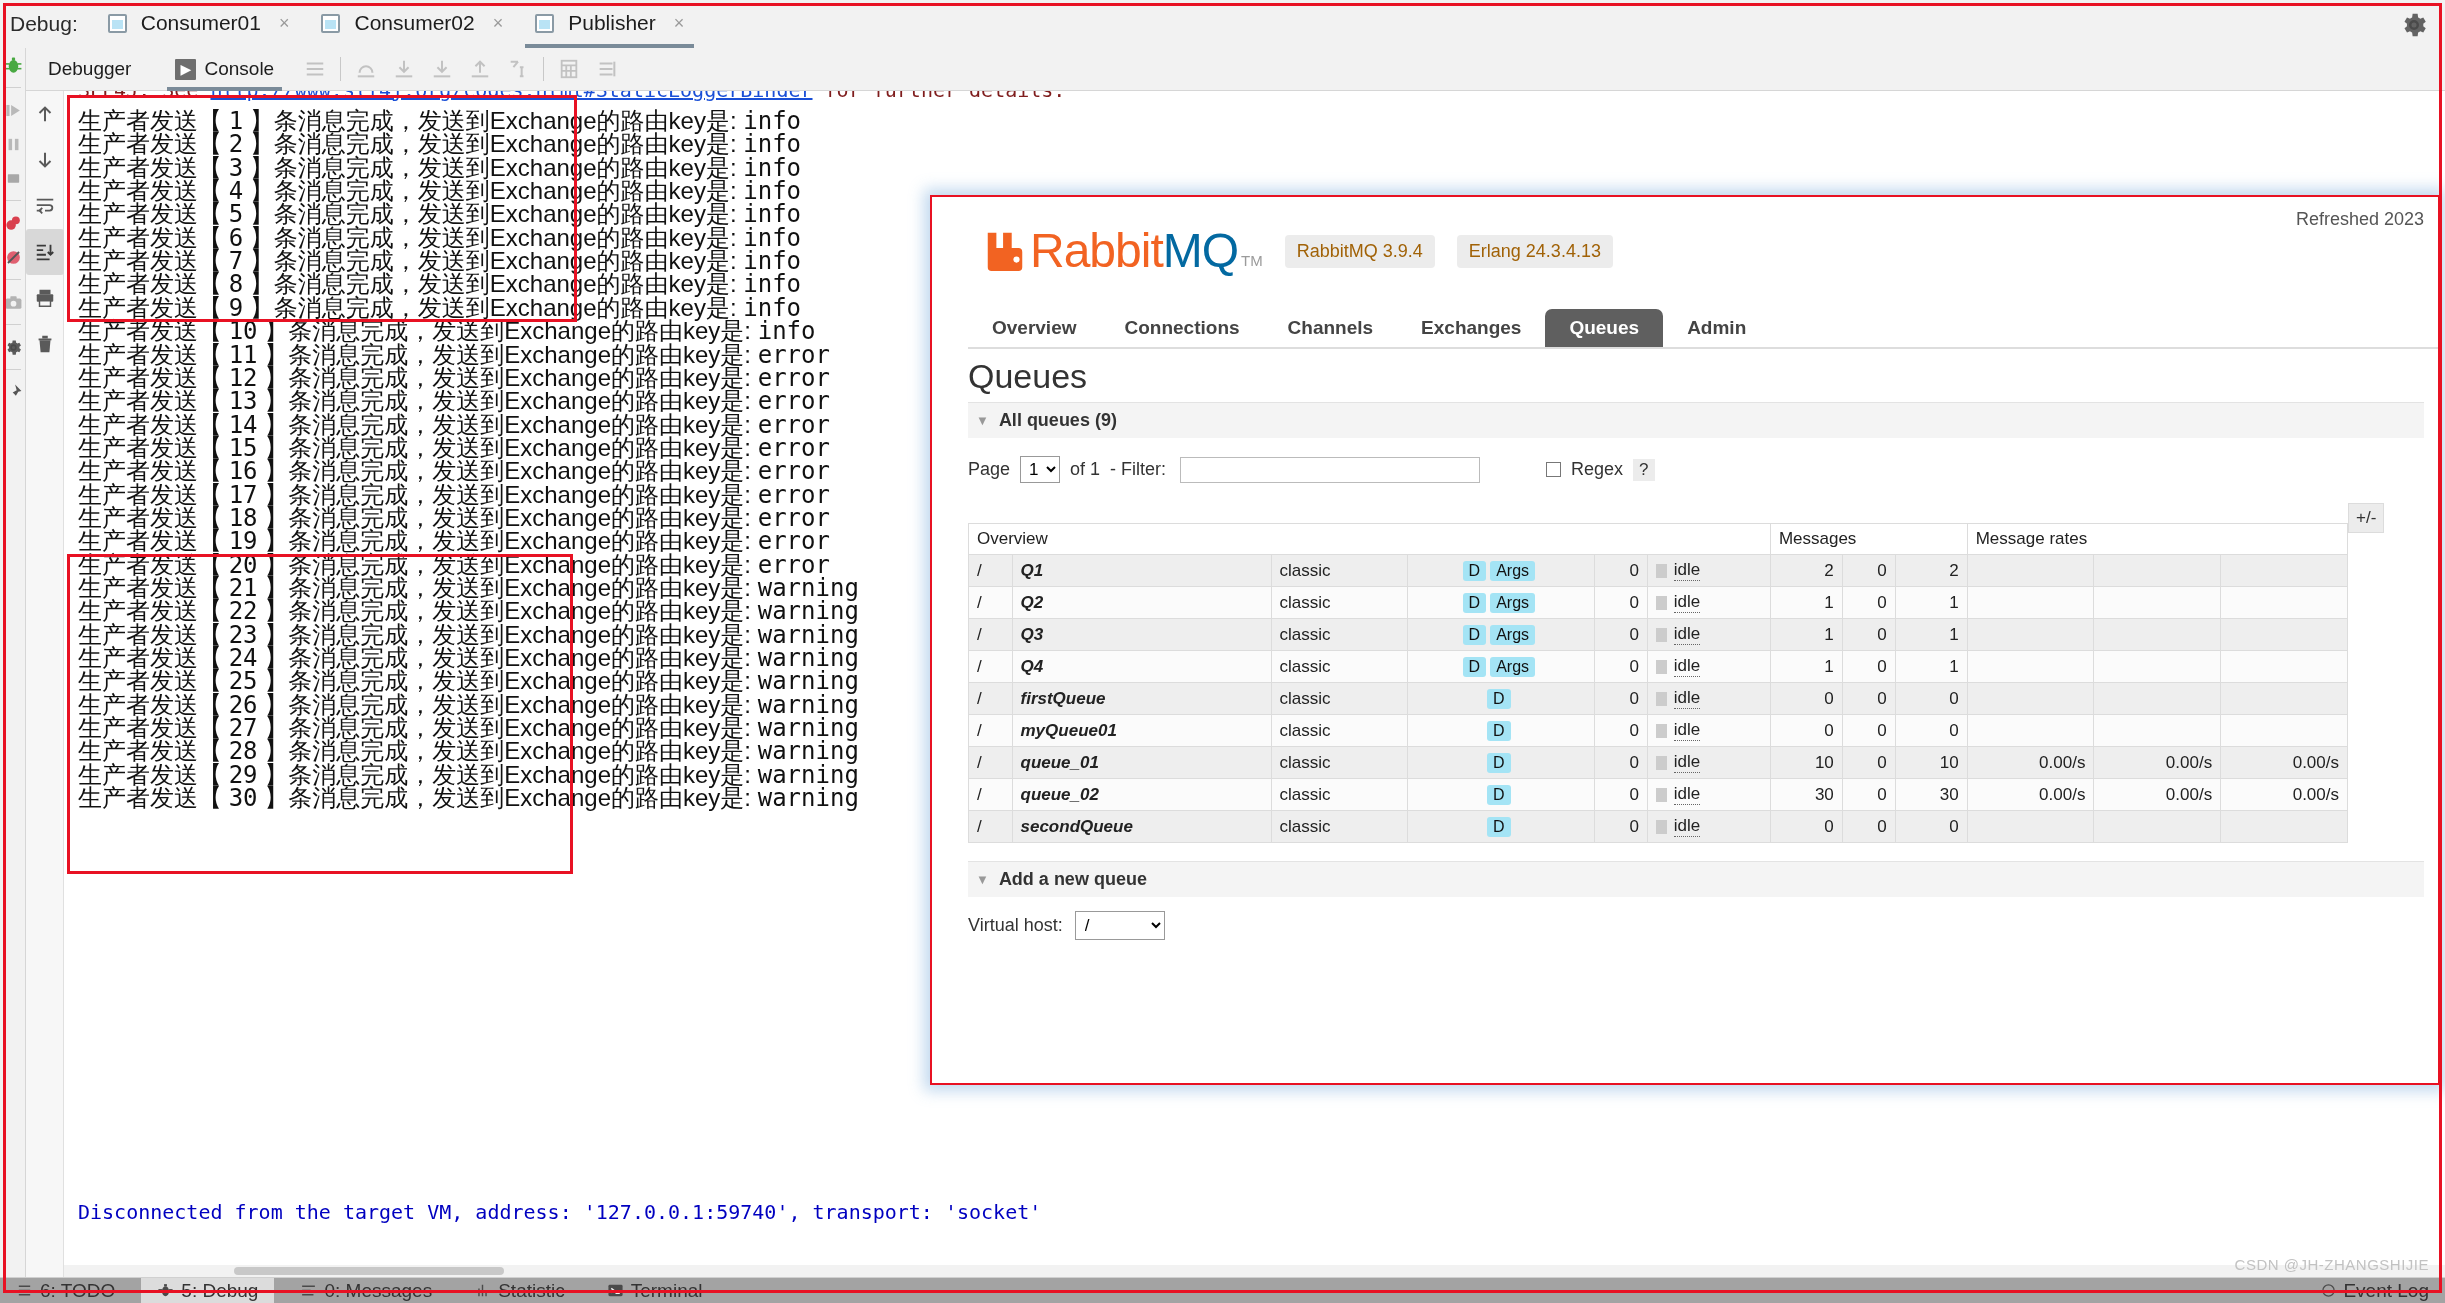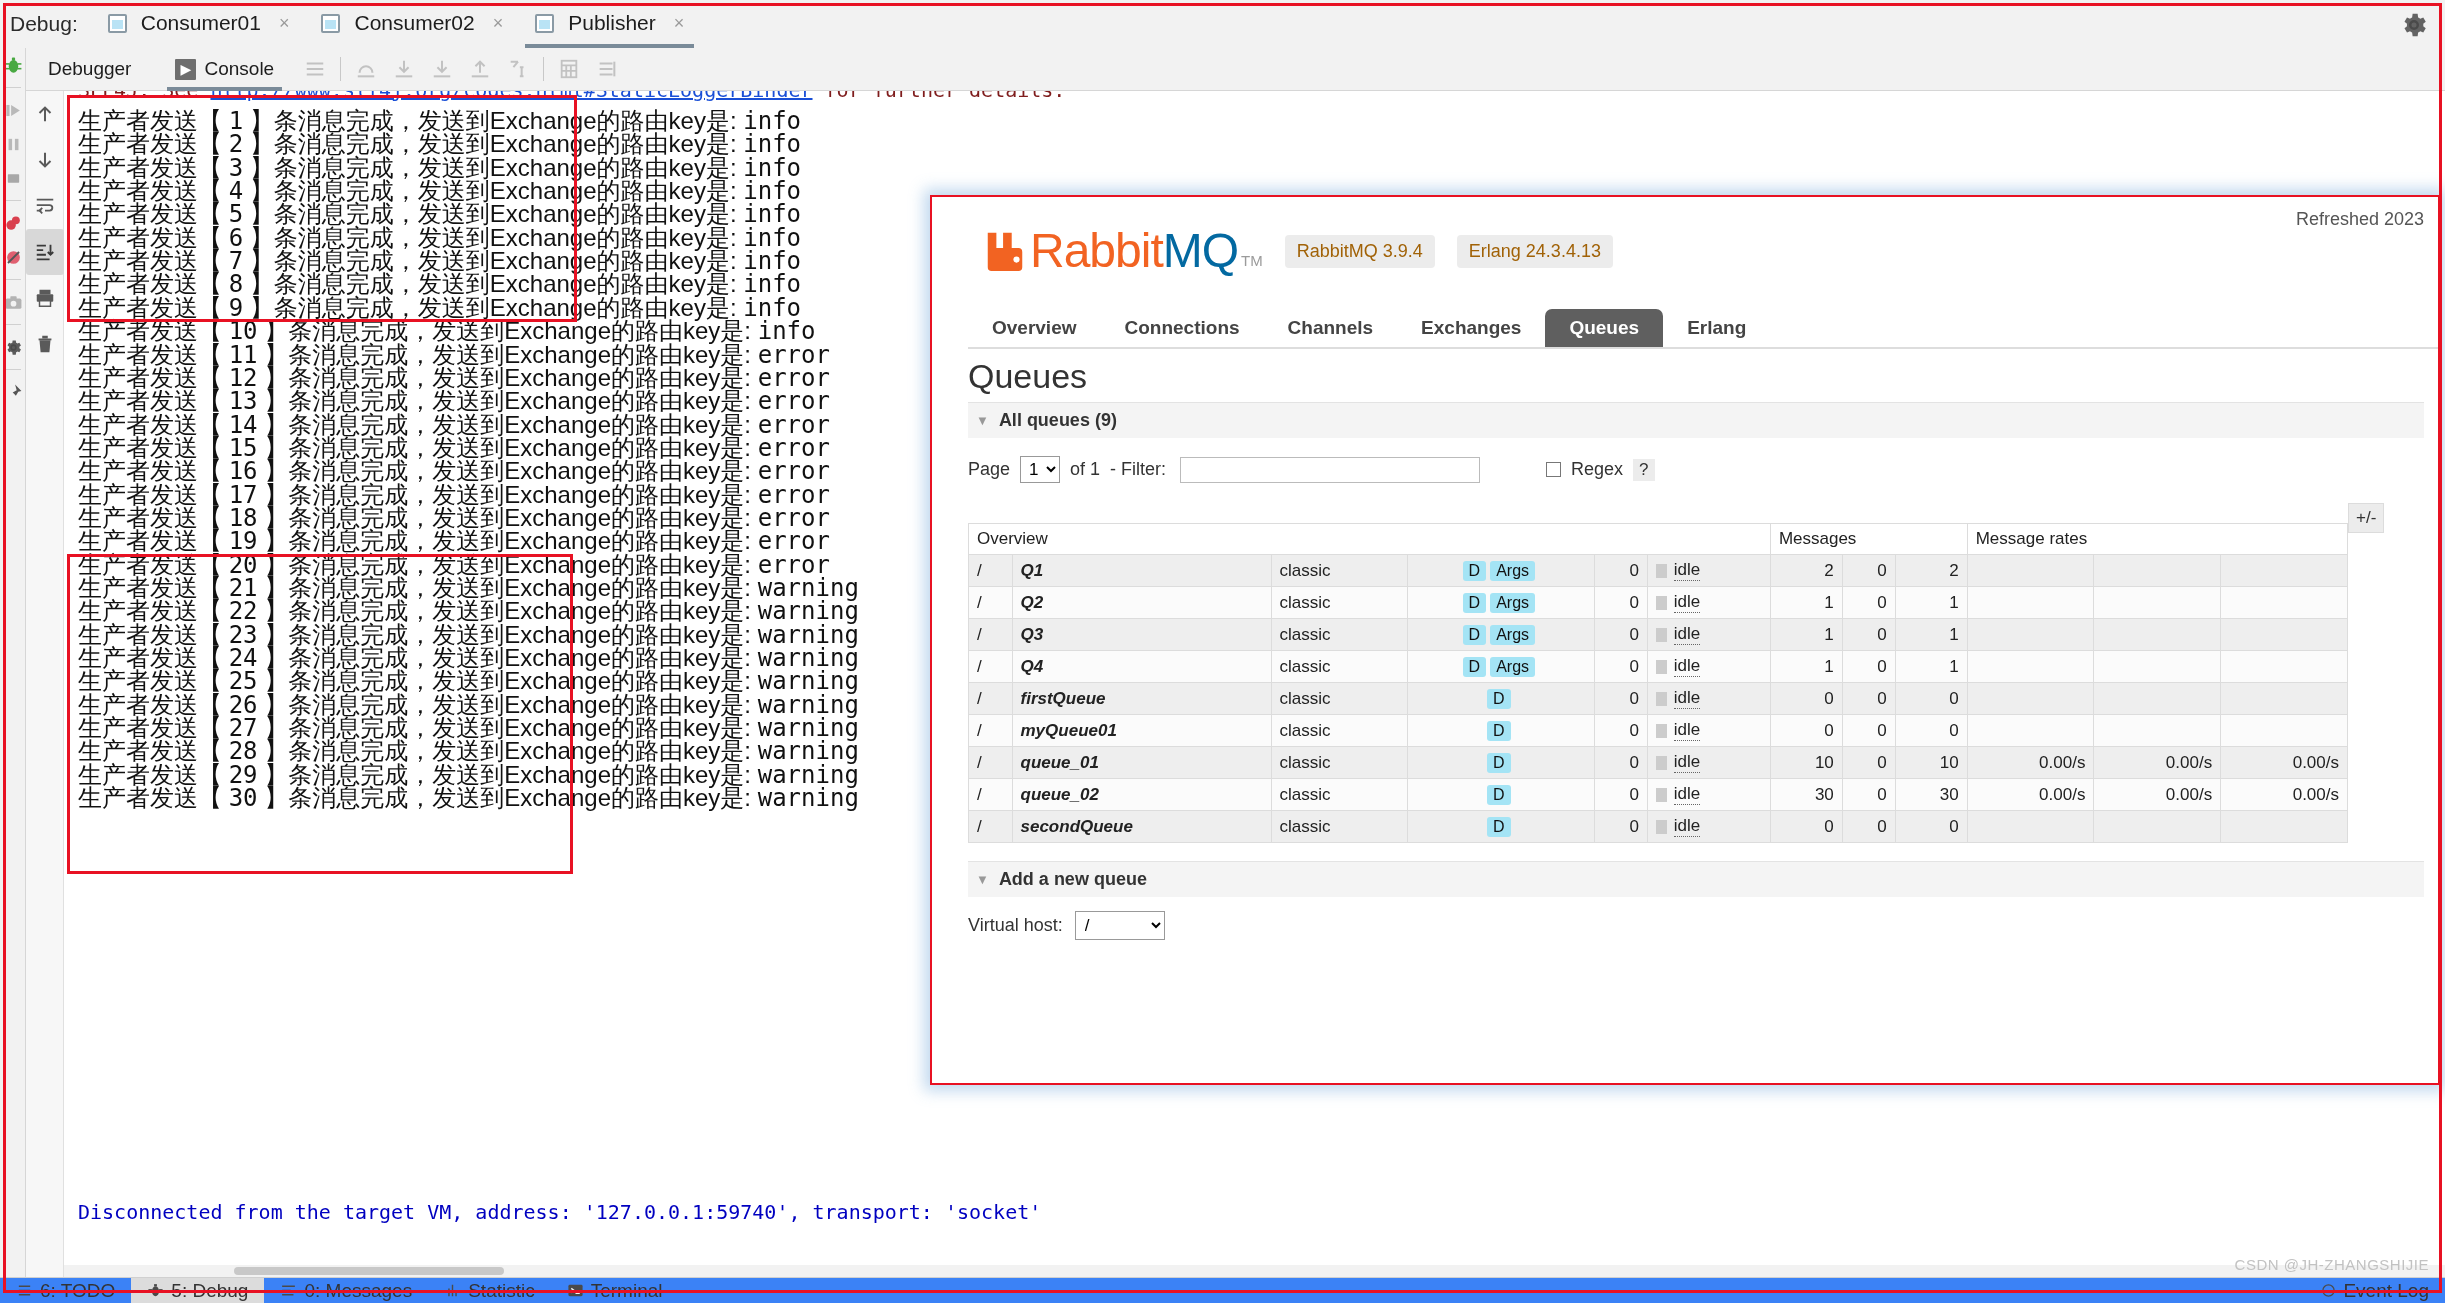--- a/index.html
+++ b/index.html
@@ -191,21 +191,21 @@
   }
   #tbl-wrap { display:flex; align-items:flex-start; margin-top:20px; }
 
   #addq { margin-top:18px; }
   #vhost-row { display:flex; align-items:center; gap:12px; margin-top:14px; font-size:18px; color:#333; }
   #vhost-row select { font-size:17px; padding:3px 5px; border:1px solid #999; background:#fff; width:90px; }
 
   
   #statusbar {
     position:absolute; left:0; bottom:0; width:2445px; height:26px;
-    background:#3b82f6; display:flex; align-items:center; gap:0px;
+    background:#a3a3a3; display:flex; align-items:center; gap:10px;
     border-top:1px solid #d0d0d0; overflow:hidden;
   }
   .sbi { display:flex; align-items:center; gap:7px; padding:0 16px; font-size:19px; color:#333; height:26px; }
   .sbi.sel { background:#dcdcdc; }
   #watermark {
     position:absolute; right:16px; bottom:30px; font-size:15px; color:#c2c2c2; letter-spacing:.5px;
   }
   #hscroll {
     position:absolute; left:64px; bottom:26px; width:2381px; height:12px; background:#f2f2f2;
   }
@@ -524,21 +524,21 @@
       <span class="ver-badge">RabbitMQ 3.9.4</span>
       <span class="ver-badge">Erlang 24.3.4.13</span>
     </div>
 
     <div id="rmq-nav">
       <div class="nav-item">Overview</div>
       <div class="nav-item">Connections</div>
       <div class="nav-item">Channels</div>
       <div class="nav-item">Exchanges</div>
       <div class="nav-item active">Queues</div>
-      <div class="nav-item">Erlang</div>
+      <div class="nav-item">Admin</div>
     </div>
 
     <div id="rmq-body">
       <div id="q-title">Queues</div>
 
       <div class="section-bar">
         <span class="caret">▼</span>
         <span>All queues (9)</span>
       </div>
 

